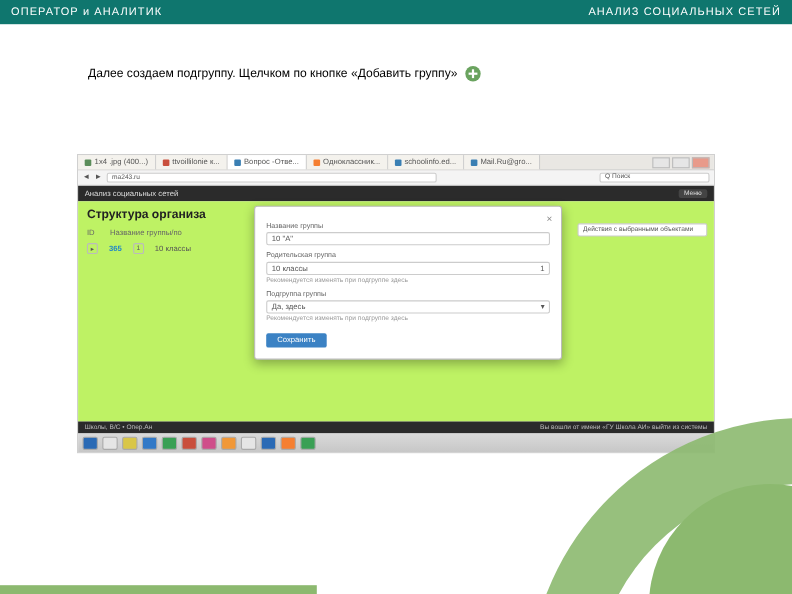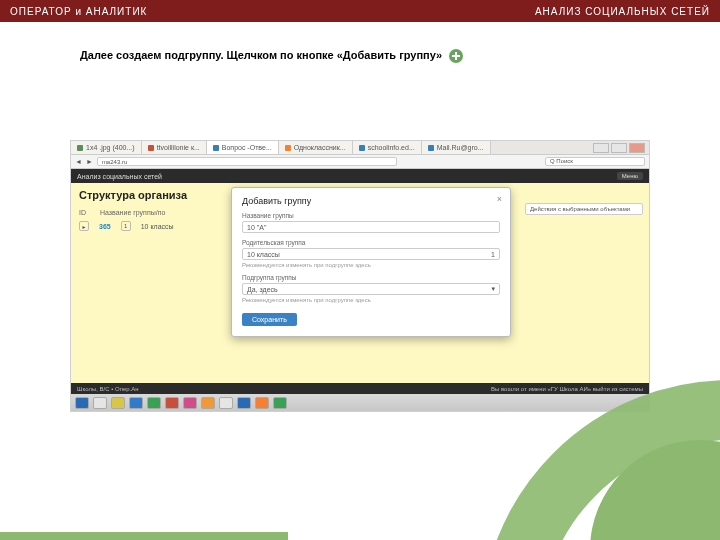--- a/index.html
+++ b/index.html
@@ -7,39 +7,38 @@
     width: 720px;
     height: 540px;
     font-family: Arial, sans-serif;
     background: #fff;
     position: relative;
     overflow: hidden;
   }
 
   .topbar {
     height: 22px;
-    background: #7f1d1d;
+    background: #0f766e;
     display: flex;
     justify-content: space-between;
     align-items: center;
     padding: 0 10px;
     color: #fff;
     font-size: 10px;
     letter-spacing: 1px;
   }
 
   .paragraph {
     position: absolute;
-    top: 48px;
+    top: 60px;
     left: 80px;
     right: 60px;
     font-size: 11px;
     line-height: 1.35;
     color: #000;
-    font-weight: bold;
   }
   .plus-circle {
     display: inline-block;
     width: 14px; height: 14px;
     background: #6aa35f;
     border-radius: 50%;
     vertical-align: middle;
     margin-left: 4px;
     position: relative;
   }
@@ -130,21 +129,21 @@
   .darkbar .btn {
     background: #444;
     padding: 1px 5px;
     border-radius: 2px;
     font-size: 6px;
   }
 
   .page-area {
     display: flex;
     position: relative;
-    background: #fef9c3;
+    background: #bef264;
     min-height: 200px;
   }
   .page-left {
     flex: 1;
     padding: 6px 8px;
   }
   .page-title {
     font-size: 11px;
     font-weight: bold;
     color: #222;
@@ -366,21 +365,20 @@
         <span class="idcell">365</span>
         <span class="chip">1</span>
         <span>10 классы</span>
       </div>
     </div>
     <div class="right-actions">
       <div class="action-btn">Действия с выбранными объектами</div>
     </div>
 
     <div class="modal">
-      <div class="modal-title">Добавить группу</div>
       <div class="modal-close">×</div>
 
       <div class="field-label">Название группы</div>
       <div class="field-input">
         <span>10 "А"</span>
       </div>
 
       <div class="field-label">Родительская группа</div>
       <div class="field-input">
         <span>10 классы</span>

